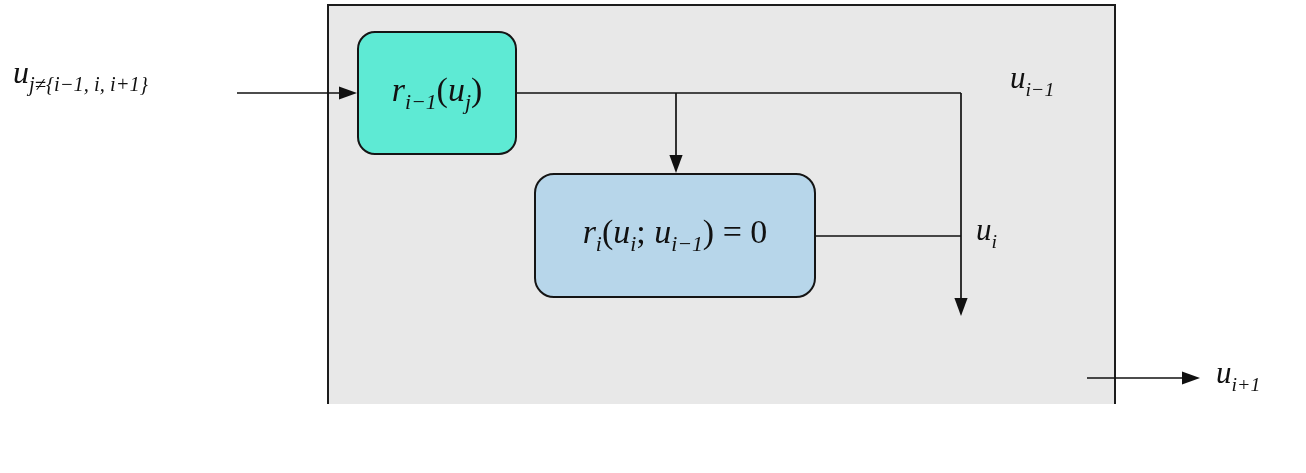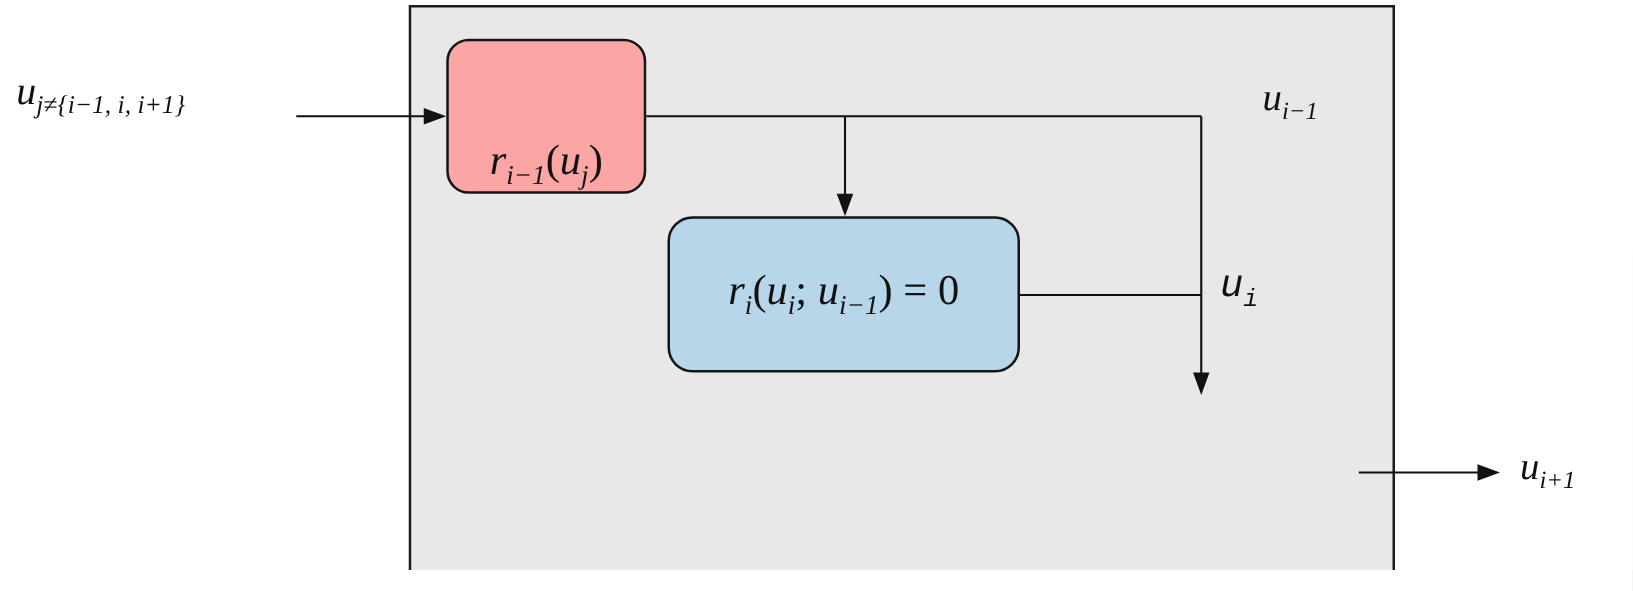--- a/index.html
+++ b/index.html
@@ -4,21 +4,21 @@
 <style>
   html, body {
     margin: 0;
     padding: 0;
     background: #ffffff;
     font-family: "Liberation Serif", "DejaVu Serif", serif;
   }
   .canvas {
     position: relative;
     width: 1306px;
-    height: 456px;
+    height: 404px;
     background: #ffffff;
     overflow: hidden;
   }
   .boundary {
     position: absolute;
     left: 327px;
     top: 4px;
     width: 789px;
     height: 462px;
     background: #e8e8e8;
@@ -45,36 +45,36 @@
     display: flex;
     align-items: center;
     justify-content: center;
     border: 2.2px solid #151515;
     box-sizing: border-box;
     z-index: 3;
     font-size: 34px;
     color: #111111;
     white-space: nowrap;
   }
-  .node-pink { background: #fca5a5; align-items: flex-end; }
+  .node-pink { background: #5eead4; }
   .node-blue { background: #b7d6ea; justify-content: center; }
   .node-1 { left: 357px; top: 31px;  width: 160px; height: 124px; border-radius: 18px; }
   .node-2 { left: 534px; top: 173px; width: 282px; height: 125px; border-radius: 20px; }
   .node-3 { left: 833px; top: 316px; width: 254px; height: 124px; border-radius: 20px; }
   .flabel {
     position: absolute;
     z-index: 3;
     font-size: 31px;
     line-height: 1.15;
     color: #111111;
     white-space: nowrap;
   }
   .flabel-input  { left: 13px;   top: 54px; font-size: 32px; }
   .flabel-uprev  { left: 977px;  top: 60px; margin-left: 33px; }
-  .flabel-ui     { left: 976px;  top: 212px; font-family: Liberation Mono, monospace; }
+  .flabel-ui     { left: 976px;  top: 212px; }
   .flabel-unext  { left: 1216px; top: 355px; }
   .it { font-style: italic; }
   .sub {
     font-size: 0.64em;
     vertical-align: -0.38em;
   }
 </style>
 </head>
 <body>
 

